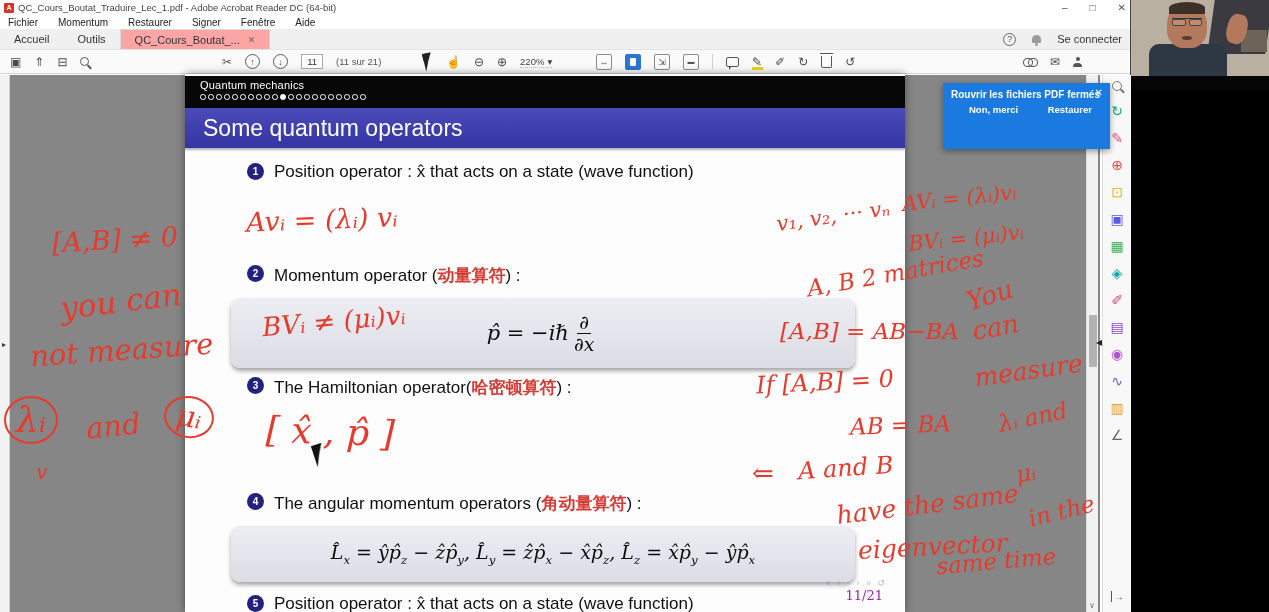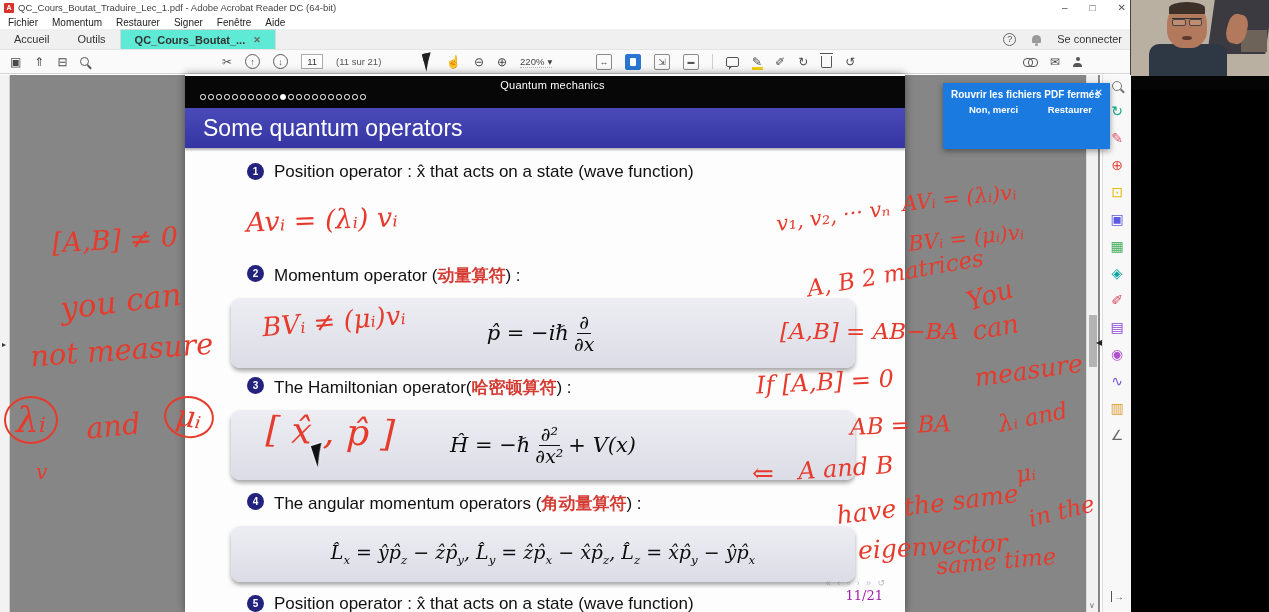--- a/index.html
+++ b/index.html
@@ -8,25 +8,25 @@
   .screen { position:relative; width:1269px; height:612px; background:#000; overflow:hidden; }
 
   
   .win { position:absolute; left:0; top:0; width:1131px; height:612px; background:#fff; border-right:1px solid #444; }
 
   .titlebar { position:absolute; left:0; top:0; width:100%; height:15px; background:#fff; display:flex; align-items:center; padding-left:4px; font-size:9.5px; color:#444; }
   .applogo { width:10px; height:10px; background:#d8332a; color:#fff; font-size:7px; font-weight:bold; display:flex; align-items:center; justify-content:center; border-radius:1px; margin-right:4px; }
   .winctl { position:absolute; top:0; right:4px; height:15px; display:flex; gap:22px; align-items:center; font-size:10px; color:#555; }
   .winctl span { cursor:default; }
 
-  .menubar { position:absolute; left:0; top:15px; width:100%; height:14px; background:#fff; display:flex; gap:14px; align-items:center; padding-left:8px; font-size:10px; color:#222; }
+  .menubar { position:absolute; left:0; top:15px; width:100%; height:14px; background:#fff; display:flex; gap:20px; align-items:center; padding-left:8px; font-size:10px; color:#222; }
 
   .tabbar { position:absolute; left:0; top:29px; width:100%; height:20px; background:#f0f0f0; display:flex; align-items:flex-end; }
   .tab { height:20px; padding:0 14px; display:flex; align-items:center; gap:8px; font-size:11px; color:#333; }
-  .tab.active { background:#5eead4; border:1px solid #d8d8d8; border-bottom:none;font-weight:bold; }
+  .tab.active { background:#fca5a5; border:1px solid #d8d8d8; border-bottom:none; }
   .tab .x { font-size:9px; color:#666; }
   .tabbar-right { position:absolute; right:8px; top:29px; height:20px; display:flex; align-items:center; gap:16px; }
   .helpc { width:13px; height:13px; border:1px solid #666; border-radius:50%; font-size:9px; color:#555; display:flex; align-items:center; justify-content:center; }
   .bell { width:9px; height:8px; background:#9a9a9a; border-radius:5px 5px 1px 1px; position:relative; }
   .bell:after { content:""; position:absolute; left:3px; bottom:-3px; width:3px; height:3px; border-radius:50%; background:#9a9a9a; }
   .signin { font-size:11px; color:#333; }
 
   .toolbar { position:absolute; left:0; top:49px; width:100%; height:25px; background:#fafafa; border-top:1px solid #e4e4e4; border-bottom:1px solid #d4d4d4; }
   .tb { position:absolute; top:0; height:23px; display:flex; align-items:center; gap:13px; }
   .tb .g { font-size:12px; color:#4a4a4a; line-height:1; }
@@ -55,21 +55,21 @@
   .i-link:after { left:5px; }
   .i-person { width:9px; height:9px; position:relative; }
   .i-person:before { content:""; position:absolute; top:0; left:2.5px; width:4px; height:4px; border-radius:50%; background:#555; }
   .i-person:after { content:""; position:absolute; bottom:-1px; left:0; width:9px; height:4px; border-radius:4px 4px 0 0; background:#555; }
 
   
   .docarea { position:absolute; left:0; top:75px; width:1100px; bottom:0; background:#868686; }
   .leftstrip { position:absolute; left:0; top:75px; width:10px; bottom:0; background:#f2f2f2; border-right:1px solid #d0d0d0; }
   .leftstrip .arr { position:absolute; top:265px; left:2px; font-size:8px; color:#333; }
 
-  .page { position:absolute; left:185px; top:74px; width:720px; bottom:0; background:#fdfdfe; box-shadow:0 0 8px rgba(0,0,0,.45); overflow:hidden;text-align:center; }
+  .page { position:absolute; left:185px; top:74px; width:720px; bottom:0; background:#fdfdfe; box-shadow:0 0 8px rgba(0,0,0,.45); overflow:hidden; }
   .sl-black { position:absolute; left:0; top:2px; width:100%; height:32px; background:#070707; color:#fff; padding:3px 0 0 15px; }
   .sl-black .bt { font-size:11px; letter-spacing:.2px; }
   .dots { display:flex; gap:2.5px; margin-top:3px; }
   .dot { width:5.5px; height:5.5px; border:1px solid #fff; border-radius:50%; }
   .dot.on { background:#fff; }
   .sl-blue { position:absolute; left:0; top:34px; width:100%; height:40px; background:linear-gradient(#4a4ab8,#3434a2); color:#fff; font-size:23px; display:flex; align-items:center; padding-left:18px; box-shadow:0 2px 2px rgba(0,0,0,.3); }
   .item { position:absolute; left:62px; right:20px; display:flex; align-items:flex-start; gap:10px; font-size:17px; color:#101010; }
   .badge { flex:0 0 17px; width:17px; height:17px; margin-top:1px; background:#23237e; color:#fff; border-radius:50%; font-size:10px; font-weight:bold; display:flex; align-items:center; justify-content:center; }
   .cn { color:#d43c33; font-weight:bold; }
   .eqbox { position:absolute; left:46px; right:50px; background:linear-gradient(#ededf3,#dcdce6); border-radius:9px; box-shadow:0 3px 4px rgba(0,0,0,.35); display:flex; align-items:center; justify-content:center; font-family:"DejaVu Serif", serif; font-style:italic; font-size:21px; color:#0c0c0c; }
@@ -255,28 +255,20 @@
         <span>p̂ = −iℏ</span>
         <span class="frac">
             <span class="num">∂</span>
             <span class="den">∂x</span>
           </span>
       </div>
 
       <div class="item" style="top:302px;">
         <span class="badge">3</span>
         <span><span>The Hamiltonian operator(</span><span class="cn">哈密顿算符</span><span>) :</span></span>
-      </div>
-      <div class="eqbox" style="top:336px; height:70px;">
-        <span>Ĥ = −ℏ</span>
-        <span class="frac">
-            <span class="num">∂²</span>
-            <span class="den">∂x²</span>
-          </span>
-        <span>+ V(x)</span>
       </div>
 
       <div class="item" style="top:418px;">
         <span class="badge">4</span>
         <span><span>The angular momentum operators (</span><span class="cn">角动量算符</span><span>) :</span></span>
       </div>
       <div class="eqbox" style="top:452px; height:56px; font-size:19px;">
         <span><span>L̂</span><span class="sub">x</span><span> = ŷp̂</span><span class="sub">z</span><span> − ẑp̂</span><span class="sub">y</span><span>, L̂</span><span class="sub">y</span><span> = ẑp̂</span><span class="sub">x</span><span> − x̂p̂</span><span class="sub">z</span><span>, L̂</span><span class="sub">z</span><span> = x̂p̂</span><span class="sub">y</span><span> − ŷp̂</span><span class="sub">x</span></span>
       </div>
 

